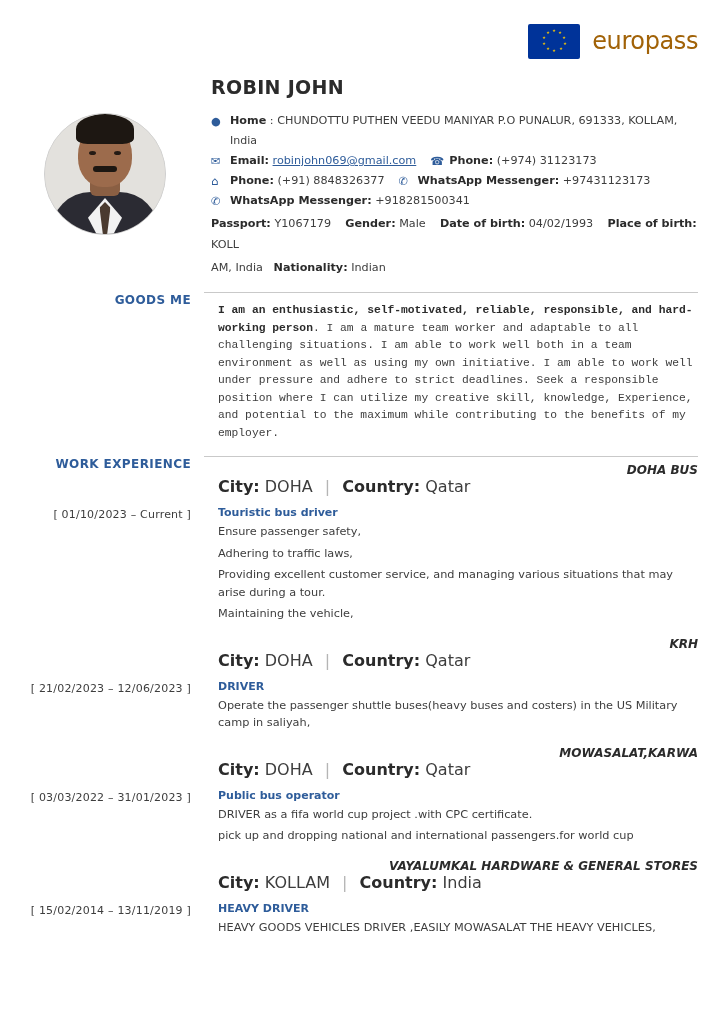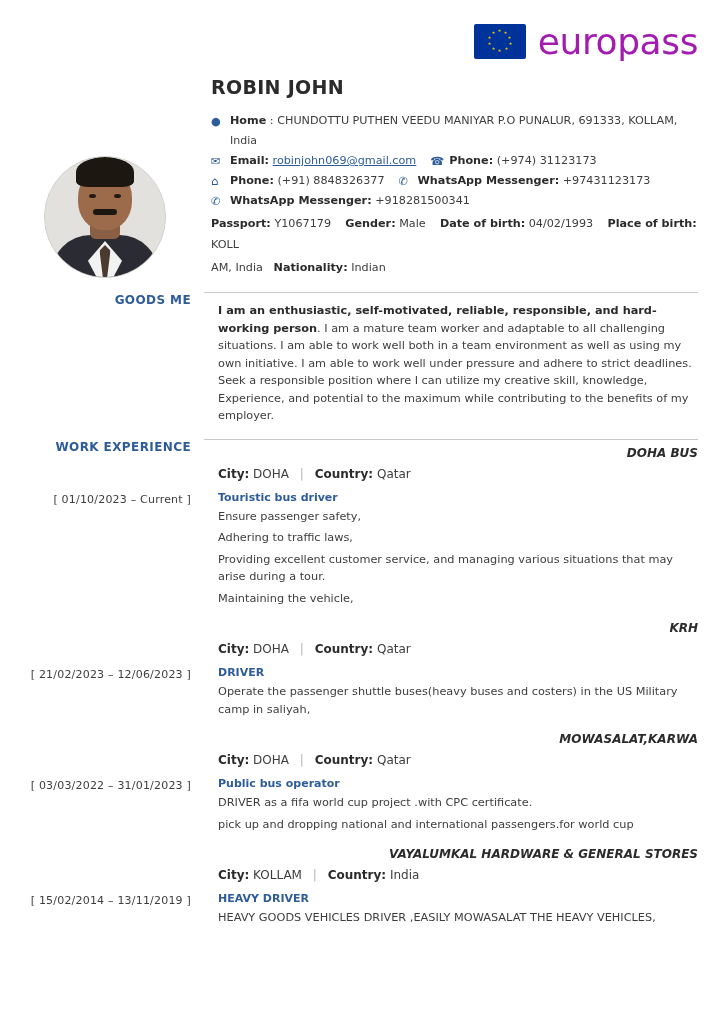--- a/index.html
+++ b/index.html
@@ -44,30 +44,30 @@
     width: 22px; height: 22px;
   }
   .eu-flag .star {
     position: absolute;
     width: 3px; height: 3px;
     color: #FFCC00;
     font-size: 4px;
     line-height: 3px;
   }
   .logo-text {
-    font-size: 36px;
-    color: #a21caf;
+    font-size: 24px;
+    color: #a16207;
     letter-spacing: -0.4px;
     font-family: "DejaVu Sans", "Liberation Sans", sans-serif;
   }
 
   
   .header {
     display: flex;
-    align-items: flex-end;
+    align-items: center;
     margin-top: 2px;
   }
   .photo-col {
     width: 175px;
     padding-left: 18px;
     padding-top: 4px;
   }
   .photo {
     width: 122px;
     height: 122px;
@@ -176,20 +176,21 @@
     border-top: 1px solid #c9c9c9;
     padding-top: 9px;
     padding-left: 14px;
   }
 
   .about p {
     margin: 0;
     line-height: 17.5px;
     font-size: 11.3px;
     color: #3d3d3d;
+    font-family: Liberation Mono, monospace;
   }
   .about b { color: #2b2b2b; }
   .exp-block { display: flex; }
   .exp-left {
     width: 178px;
     flex: 0 0 178px;
     text-align: right;
     padding-right: 13px;
     font-size: 11px;
     color: #3d3d3d;
@@ -198,22 +199,21 @@
   .exp-right { flex: 1; padding-left: 14px; }
   .org {
     font-weight: bold;
     font-style: italic;
     font-size: 12px;
     color: #2b2b2b;
     margin-top: 9px;
     text-align: right;
   }
   .citycountry {
-    font-size: 12px;
-    margin-top: 7px;
+    font-size: 16px;
   }
   .citycountry .sep { color: #b5b5b5; margin: 0 7px; }
   .role {
     color: #2e5c9a;
     font-weight: bold;
     font-size: 11px;
     margin-top: 10px;
   }
   .duty {
     font-size: 11.3px;

